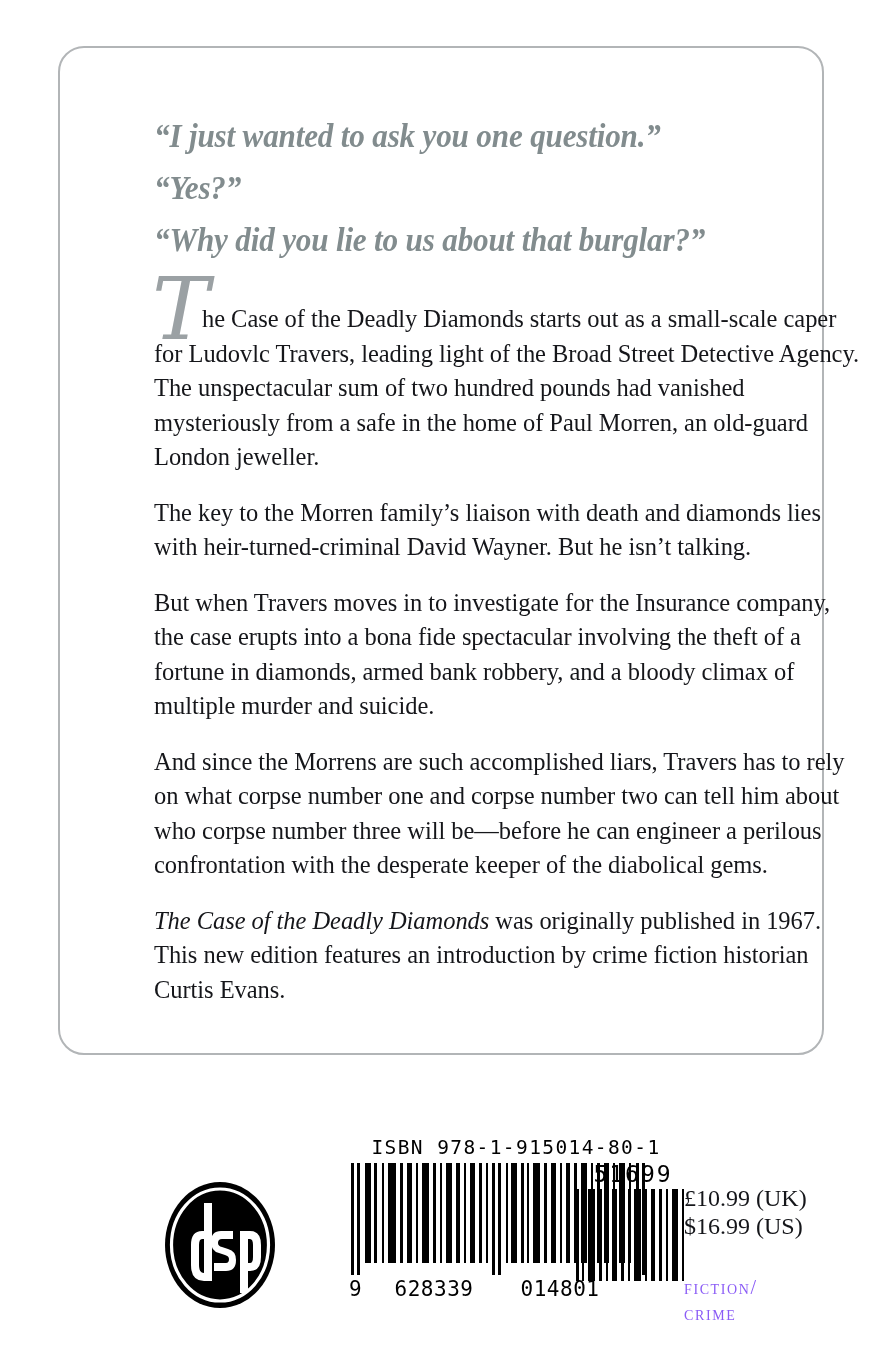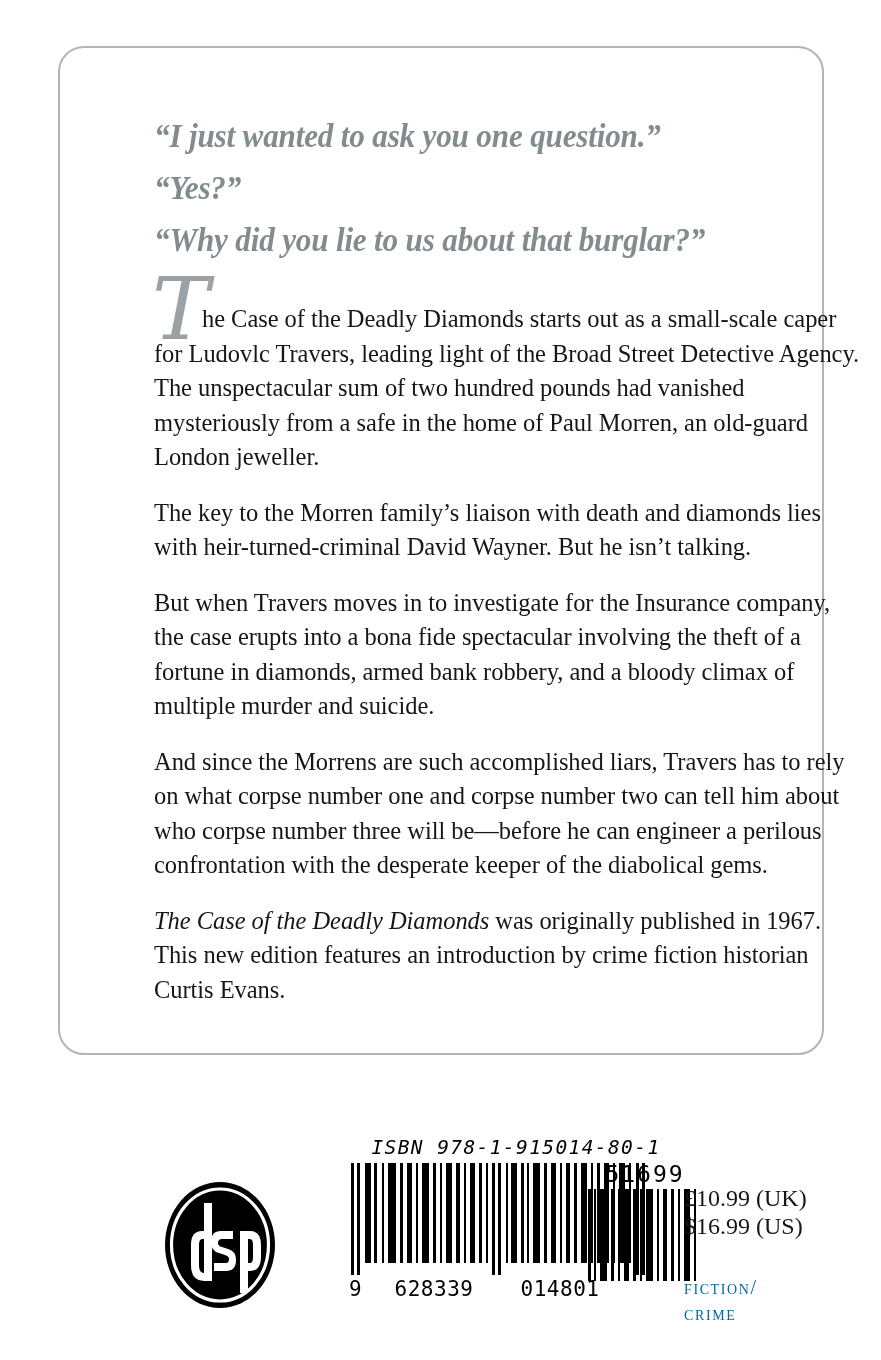--- a/index.html
+++ b/index.html
@@ -110,21 +110,20 @@
     width: 330px;
   }
   .isbn-text {
     font-family: "DejaVu Sans Mono", "Liberation Mono", monospace;
     font-size: 19.5px;
     letter-spacing: 1.4px;
     color: #000;
     text-align: center;
     white-space: nowrap;
     margin-left: 4px;
-    font-style: italic;
   }
   .ean-bars {
     margin-top: 4px;
     height: 112px;
     width: 300px;
   }
   .ean-digits {
     font-family: "DejaVu Sans Mono", "Liberation Mono", monospace;
     font-size: 21px;
     letter-spacing: 0.5px;
@@ -136,21 +135,20 @@
   .ean-digits .d-lead { width: 22px; text-align: left; }
   .ean-digits .d-left { width: 126px; text-align: center; }
   .ean-digits .d-right { width: 126px; text-align: center; }
 
   
   .addon-group {
     position: absolute;
     left: 420px;
     top: 25px;
     width: 118px;
-    padding-left: 12px;
   }
   .addon-digits {
     font-family: "DejaVu Sans Mono", "Liberation Mono", monospace;
     font-size: 23px;
     letter-spacing: 2px;
     color: #000;
     text-align: center;
     margin-bottom: 2px;
   }
   .addon-bars { height: 92px; width: 112px; }
@@ -168,21 +166,21 @@
     font-size: 24px;
     line-height: 28px;
     color: #15161a;
     white-space: nowrap;
   }
   .genre-block {
     margin-top: 34px;
     font-size: 20px;
     line-height: 26px;
     letter-spacing: 1.6px;
-    color: #0369a1;
+    color: #8b5cf6;
     font-variant: small-caps;
     text-transform: lowercase;
   }
 </style>
 </head>
 <body>
 
 <div class="cover-frame">
 
   <div class="content">

